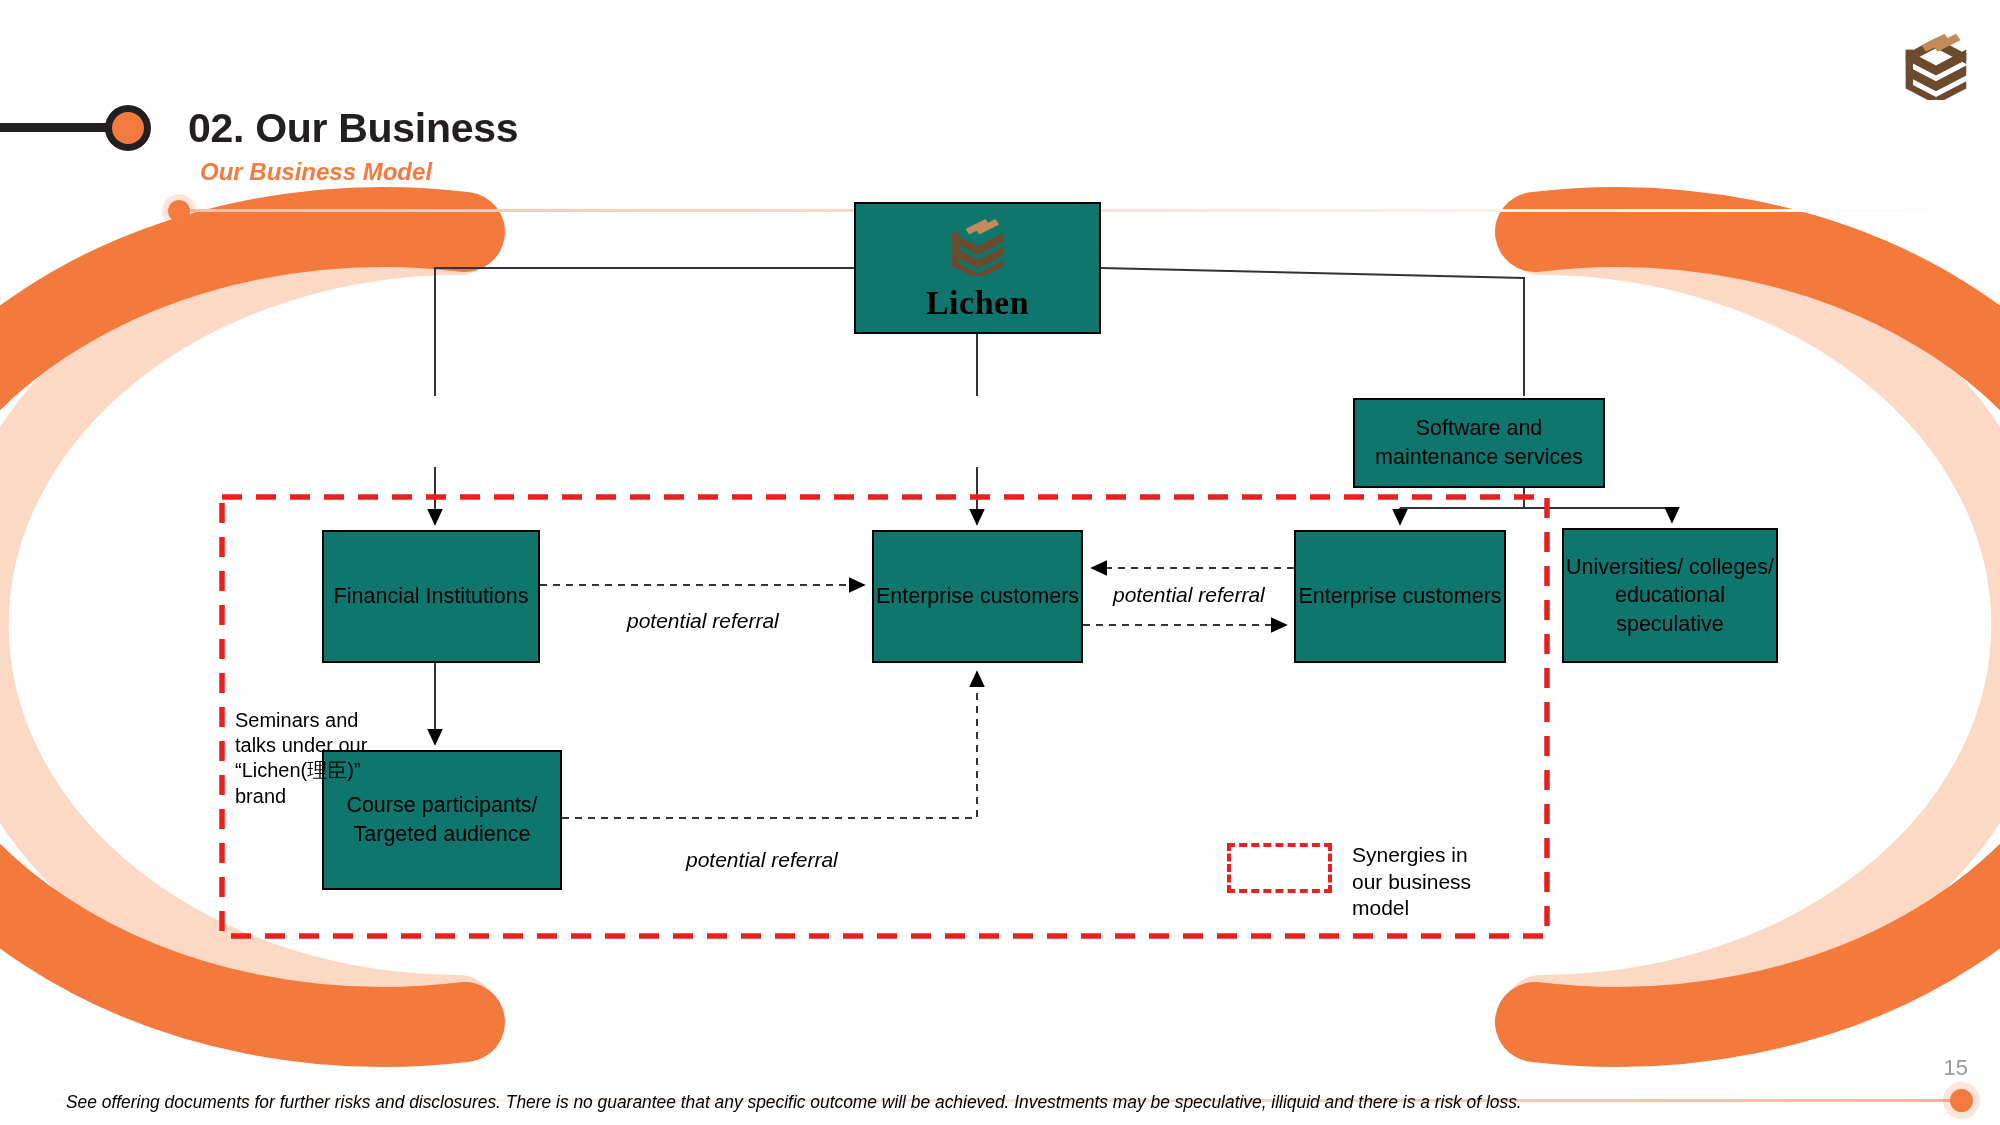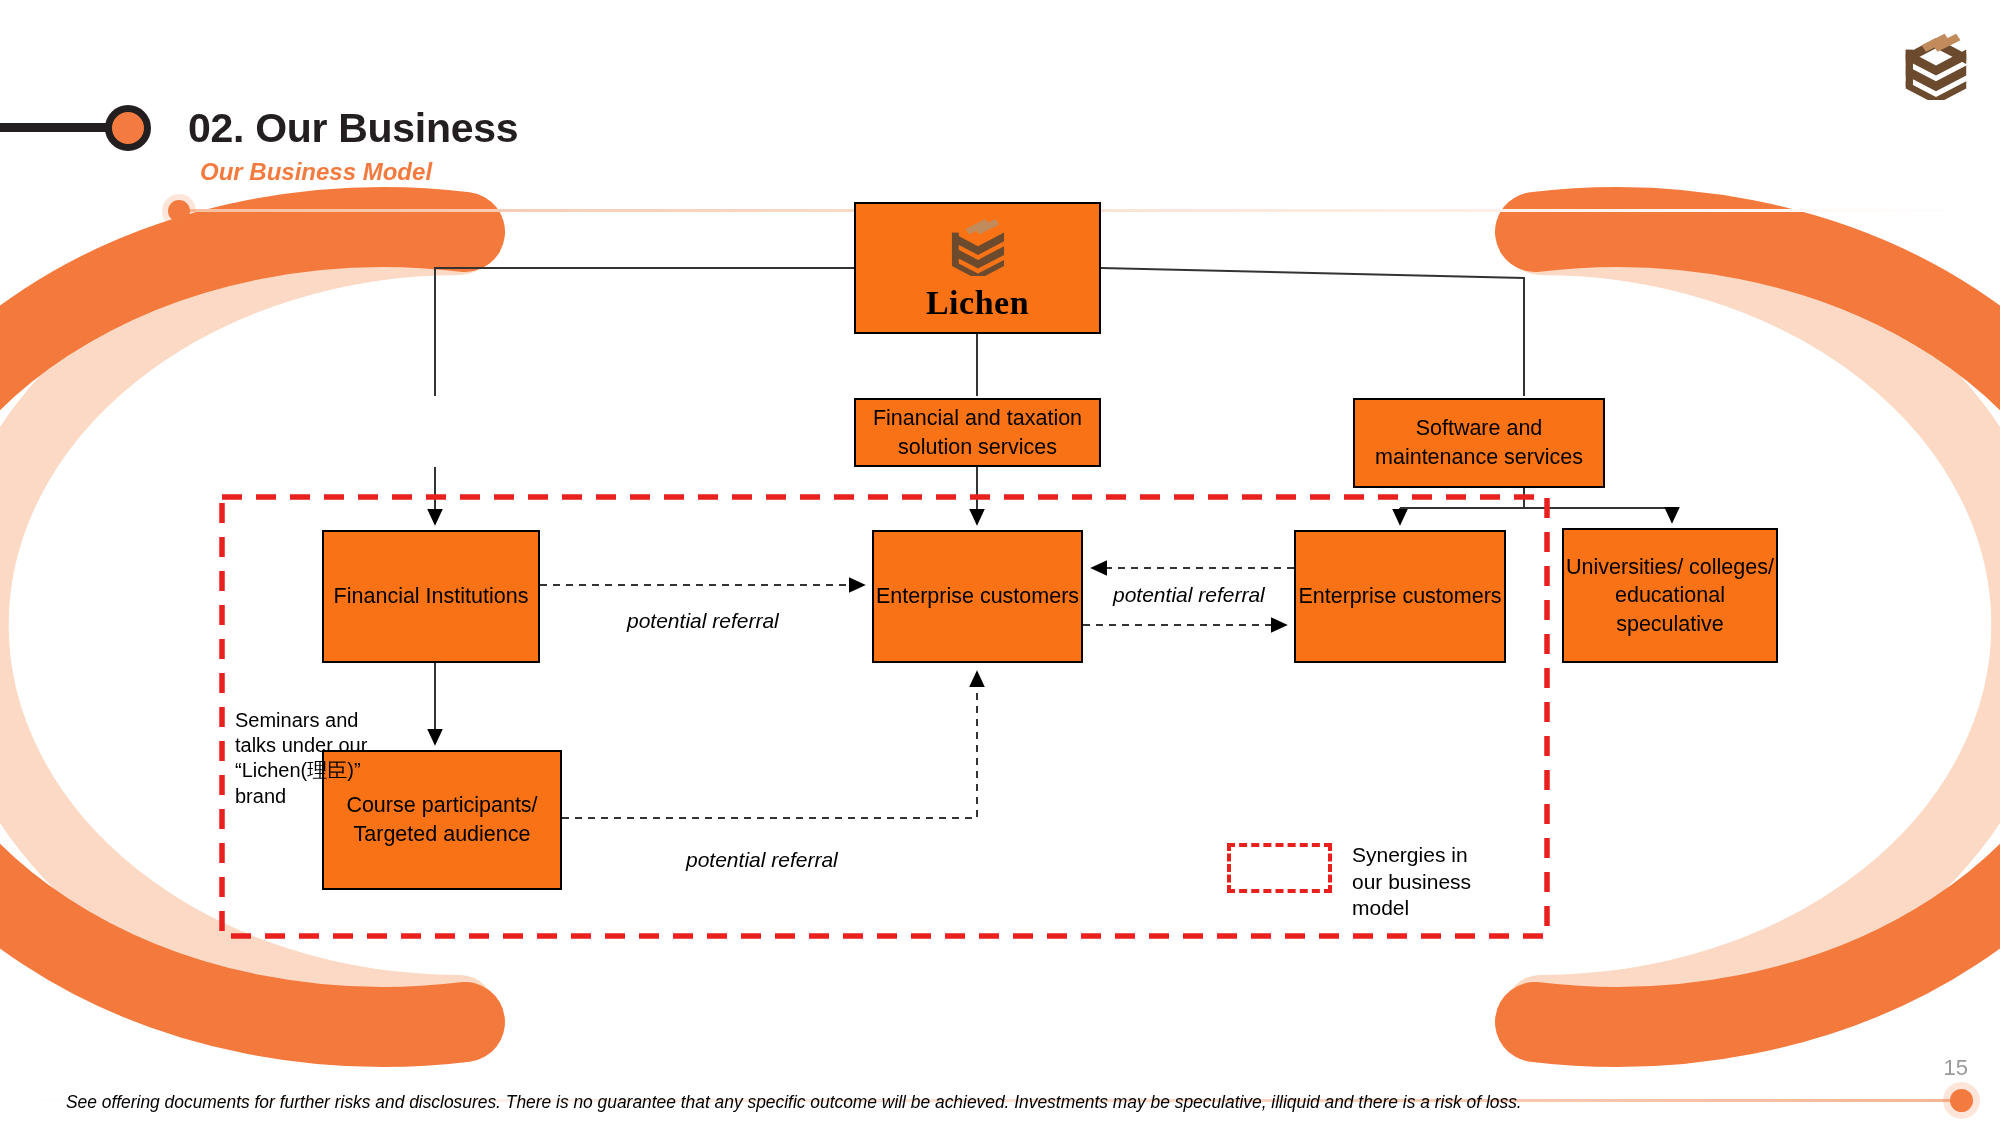--- a/index.html
+++ b/index.html
@@ -37,21 +37,21 @@
   .foot-dot{position:absolute;left:1950px;top:1089px;width:23px;height:23px;border-radius:50%;
             background:#F47B3F;z-index:5;}
   .foot-dot::after{content:"";position:absolute;left:-7px;top:-7px;width:37px;height:37px;
             border-radius:50%;background:rgba(244,123,63,.20);}
   .disclaimer{position:absolute;left:66px;top:1091px;font-size:18.5px;font-style:italic;color:#000;
               white-space:nowrap;z-index:6;font-stretch:condensed;transform:scaleX(.94);transform-origin:left center;}
 
   
   .diagram{position:absolute;left:0;top:0;width:2000px;height:1125px;z-index:3;}
 
-  .node{position:absolute;border:2.5px solid #000;background:#f97316;box-sizing:border-box;
+  .node{position:absolute;border:2.5px solid #000;background:#0f766e;box-sizing:border-box;
         display:flex;align-items:center;justify-content:center;text-align:center;
         font-size:21.5px;line-height:1.33;color:#000;z-index:4;}
 
   .node-lichen{left:854px;top:202px;width:247px;height:132px;flex-direction:column;gap:2px;}
   .lichen-mark{width:70px;height:62px;margin-top:4px;}
   .lichen-name{font-family:"Liberation Serif",serif;font-size:34px;font-weight:bold;
                letter-spacing:.5px;margin-top:2px;}
 
   .node-edu   {left:310px; top:398px; width:250px;height:69px;}
   .node-fin   {left:854px; top:398px; width:247px;height:69px;}
@@ -165,21 +165,20 @@
       <g fill="#6B4A2E">
         <path d="M8 30 L50 52 L92 30 L92 44 L50 66 L8 44 Z"></path>
         <path d="M8 52 L50 74 L92 52 L92 66 L50 88 L8 66 Z"></path>
         <rect x="8" y="30" width="11" height="52"></rect>
         <path d="M8 74 L50 96 L92 74 L92 84 L50 106 L8 84 Z"></path>
       </g>
     </svg>
     <span class="lichen-name">Lichen</span>
   </div>
 
-  <div class="node node-fin">Financial and taxation solution services</div>
   <div class="node node-soft">Software and maintenance services</div>
 
   <div class="node node-part">Financial Institutions</div>
   <div class="node node-ent1">Enterprise customers</div>
   <div class="node node-ent2">Enterprise customers</div>
   <div class="node node-univ">Universities/ colleges/ educational speculative</div>
   <div class="node node-course">Course participants/ Targeted audience</div>
 
   <div class="edge-label lbl-a">potential referral</div>
   <div class="edge-label lbl-b">potential referral</div>

